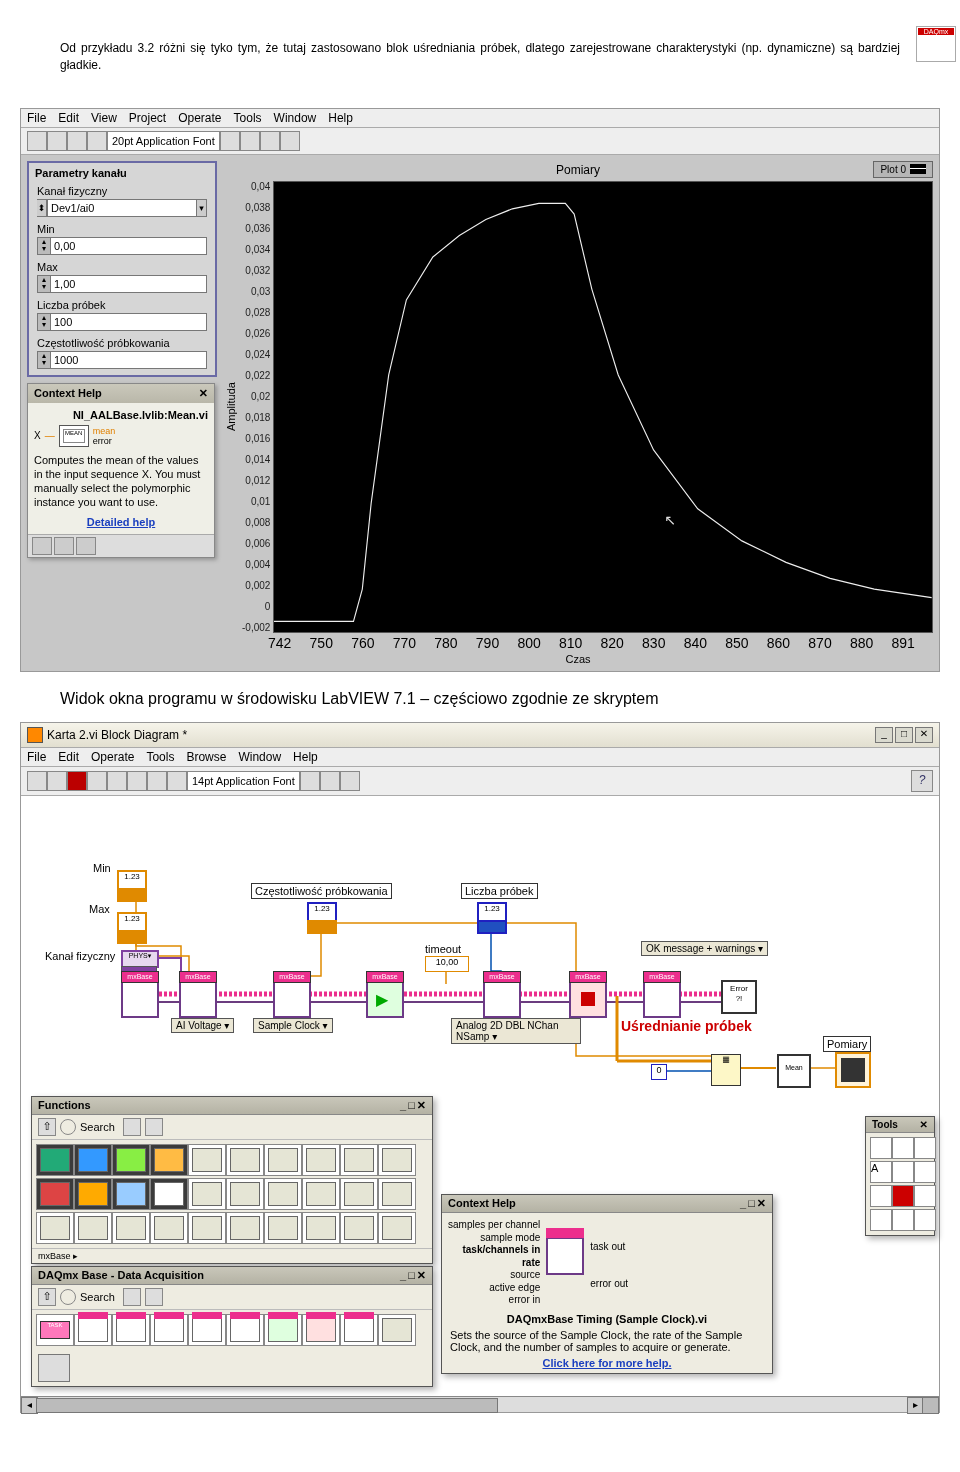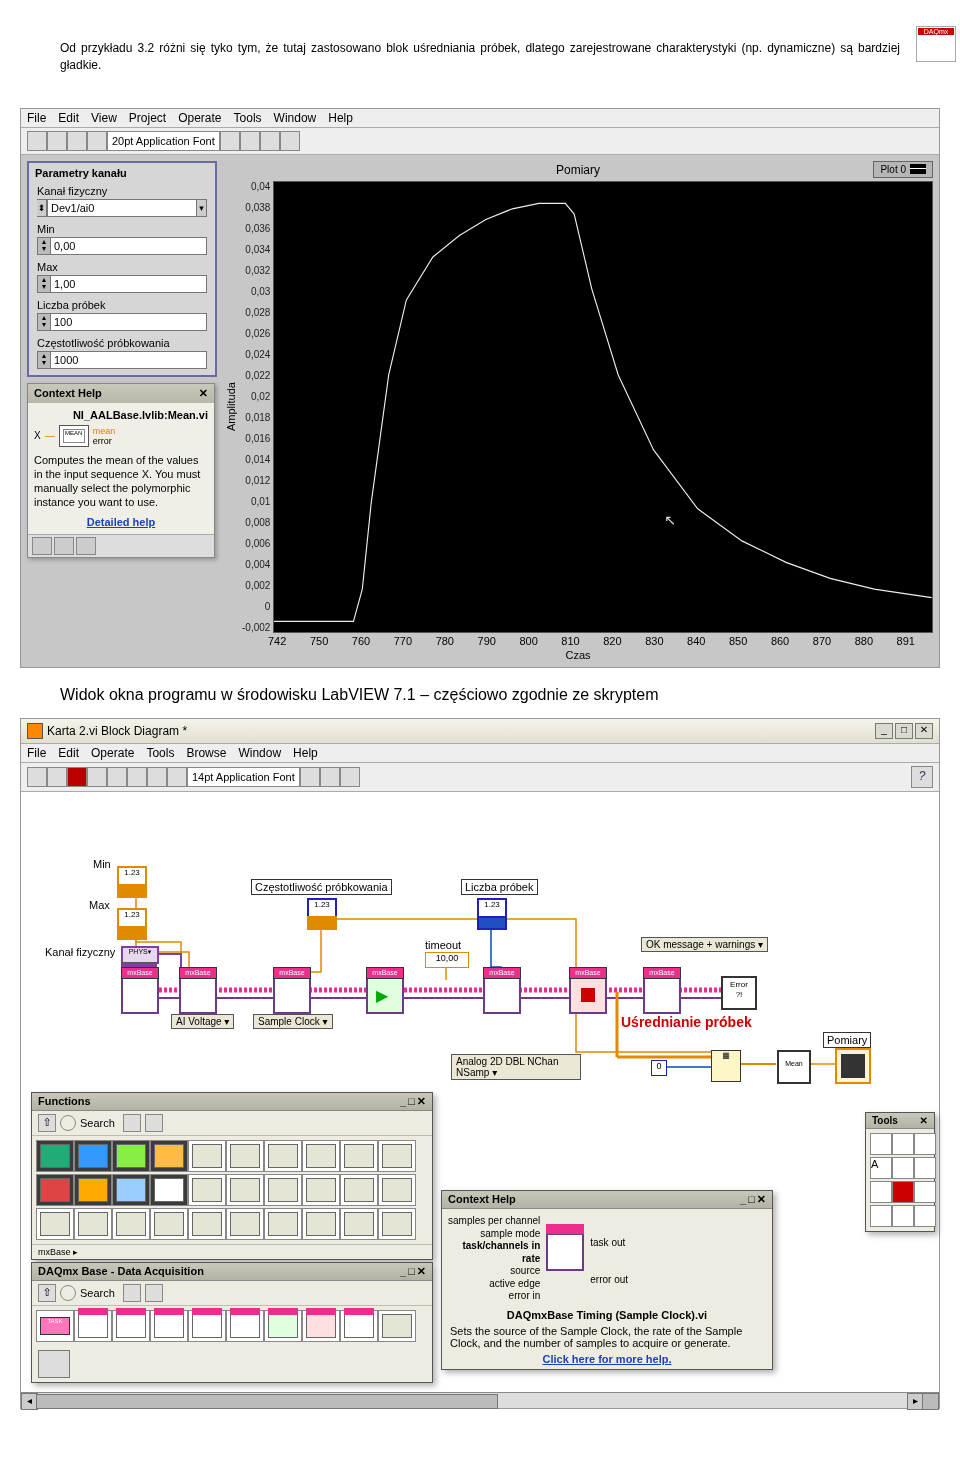--- a/index.html
+++ b/index.html
@@ -39,21 +39,21 @@
   .chart-area { flex:1; display:flex; flex-direction:column; }
   .chart-title { font-size:12px; text-align:center; margin:2px 0 4px; }
   .chart-wrap { display:flex; }
   .ylabel { writing-mode:vertical-rl; transform:rotate(180deg); font-size:11px; text-align:center; padding:0 2px; }
   .yaxis { display:flex; flex-direction:column; justify-content:space-between; font-size:10px; color:#222; padding:0 3px; text-align:right; height:452px; }
   .plot { flex:1; background:#000; border:1px solid #555; height:450px; position:relative; }
   .legend { position:absolute; top:-20px; right:0; background:#b6b6b6; border:1px solid #666; font-size:10px; padding:2px 6px; display:flex; align-items:center; gap:4px; }
   .legend .sw { width:16px; height:10px; background:#000; display:inline-block; position:relative; }
   .legend .sw::after{content:"";position:absolute;left:0;right:0;top:4px;height:1px;background:#fff;}
   svg.curve { position:absolute; inset:0; width:100%; height:100%; }
-  .xaxis { display:flex; justify-content:space-between; font-size:11px; padding:2px 18px 0 45px; }
+  .xaxis { display:flex; justify-content:space-between; font-size:14px; padding:2px 18px 0 45px; }
   .xlabel { font-size:11px; text-align:center; margin-top:2px; }
   
   .bd-body { background:#fff; position:relative; height:600px; }
   .bd svg { position:absolute; inset:0; width:100%; height:100%; }
   .bd-label { position:absolute; font-size:11px; background:transparent; }
   .bd-box { position:absolute; border:1px solid #333; background:#fcfab6; font-size:9px; text-align:center; }
   .node { position:absolute; width:34px; height:34px; background:#fff; border:2px solid #6d3a87; }
   .node .hdr { position:absolute; top:-11px; left:-2px; right:-2px; height:10px; background:#ec2e8d; border:1px solid #333; font-size:7px; color:#fff; text-align:center; line-height:9px; }
   .ringbd { position:absolute; background:#ebe7d5; border:1px solid #555; font-size:10px; padding:1px 4px; }
   .err { position:absolute; width:32px; height:28px; border:2px solid #333; background:#fff; font-size:8px; text-align:center; line-height:10px; padding-top:2px;}
@@ -334,21 +334,21 @@
         <div class="hdr">mxBase</div>
       </div>
     <div class="ringbd" style="left:232px;top:222px;"><span>Sample Clock</span> ▾</div>
     <div class="node" style="left:345px;top:184px;background:#dfffdf;">
         <div class="hdr">mxBase</div>
         <div style="position:absolute;inset:8px;color:#0a0;font-size:16px;">▶</div>
       </div>
     <div class="node" style="left:462px;top:184px;">
         <div class="hdr">mxBase</div>
       </div>
-    <div class="ringbd" style="left:430px;top:222px;width:120px;margin-top:40px;"><span>Analog 2D DBL NChan NSamp</span> ▾</div>
+    <div class="ringbd" style="left:430px;top:222px;width:120px;"><span>Analog 2D DBL NChan NSamp</span> ▾</div>
     <div class="node" style="left:548px;top:184px;background:#ffe0e0;">
         <div class="hdr">mxBase</div>
         <div style="position:absolute;inset:10px;background:#c00;"></div>
       </div>
     <div class="node" style="left:622px;top:184px;">
         <div class="hdr">mxBase</div>
       </div>
     <div class="ringbd" style="left:620px;top:145px;"><span>OK message + warnings</span> ▾</div>
     <div class="err" style="left:700px;top:184px;">Error<br>?!</div>
 

